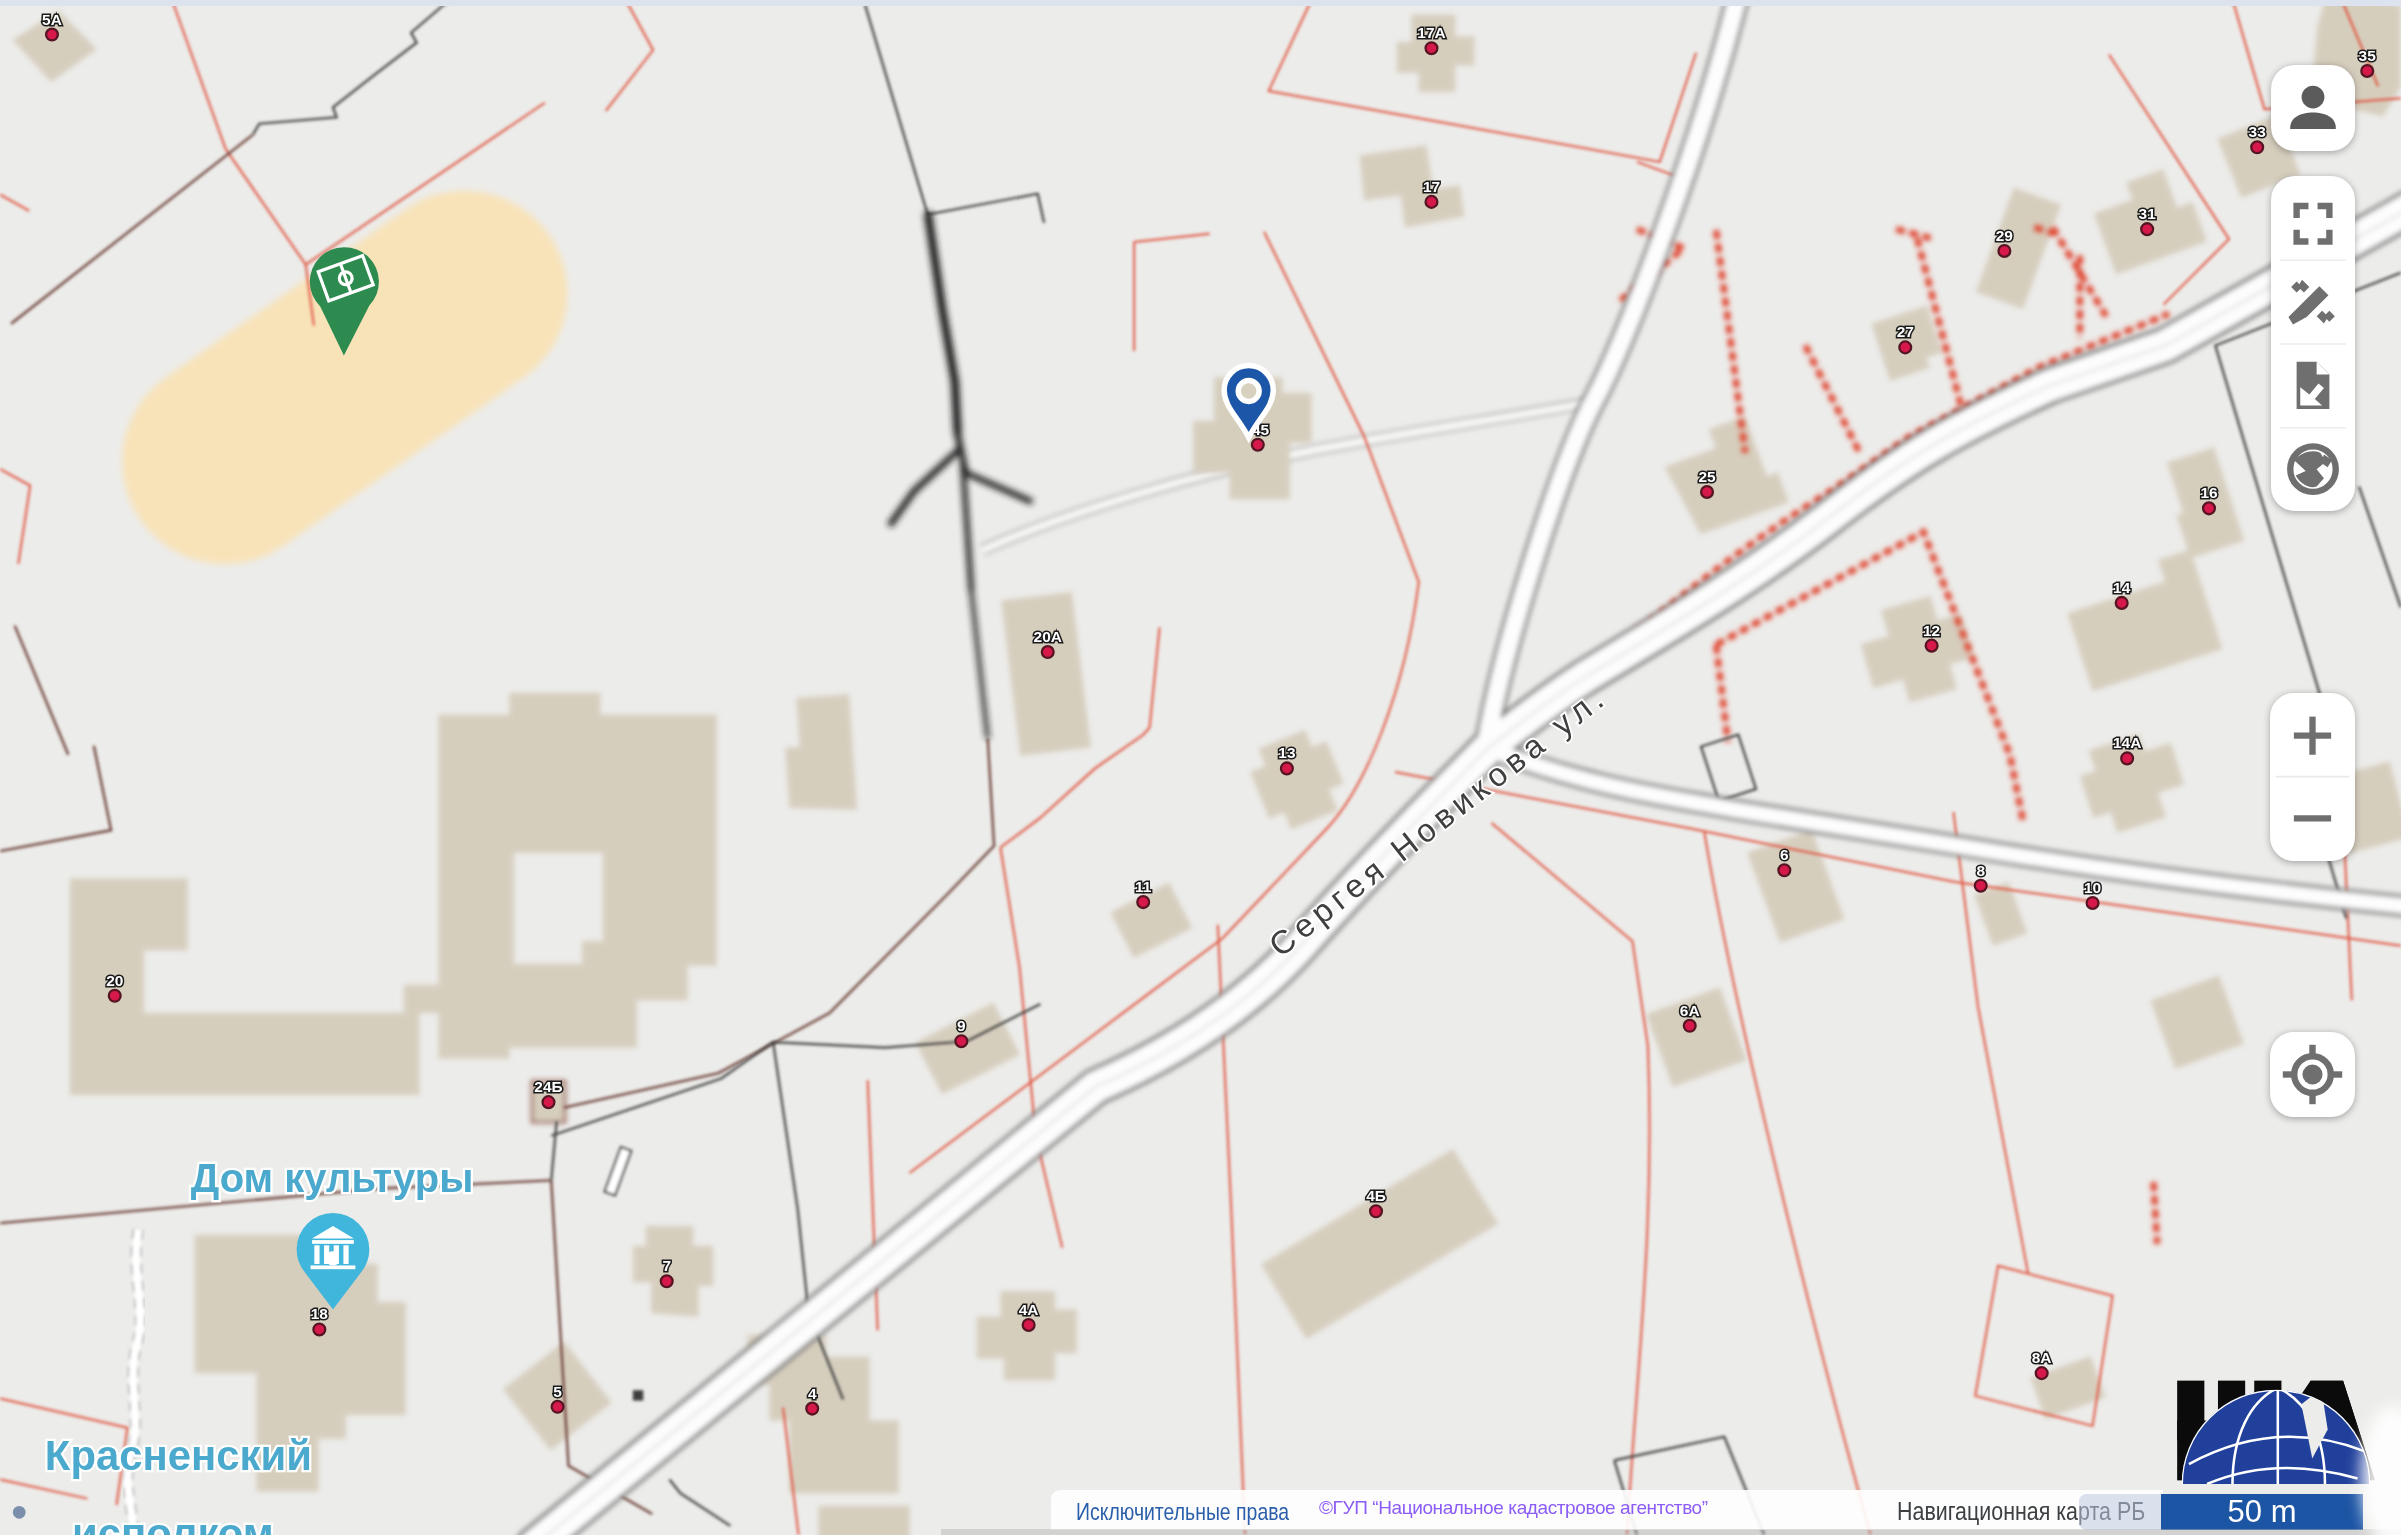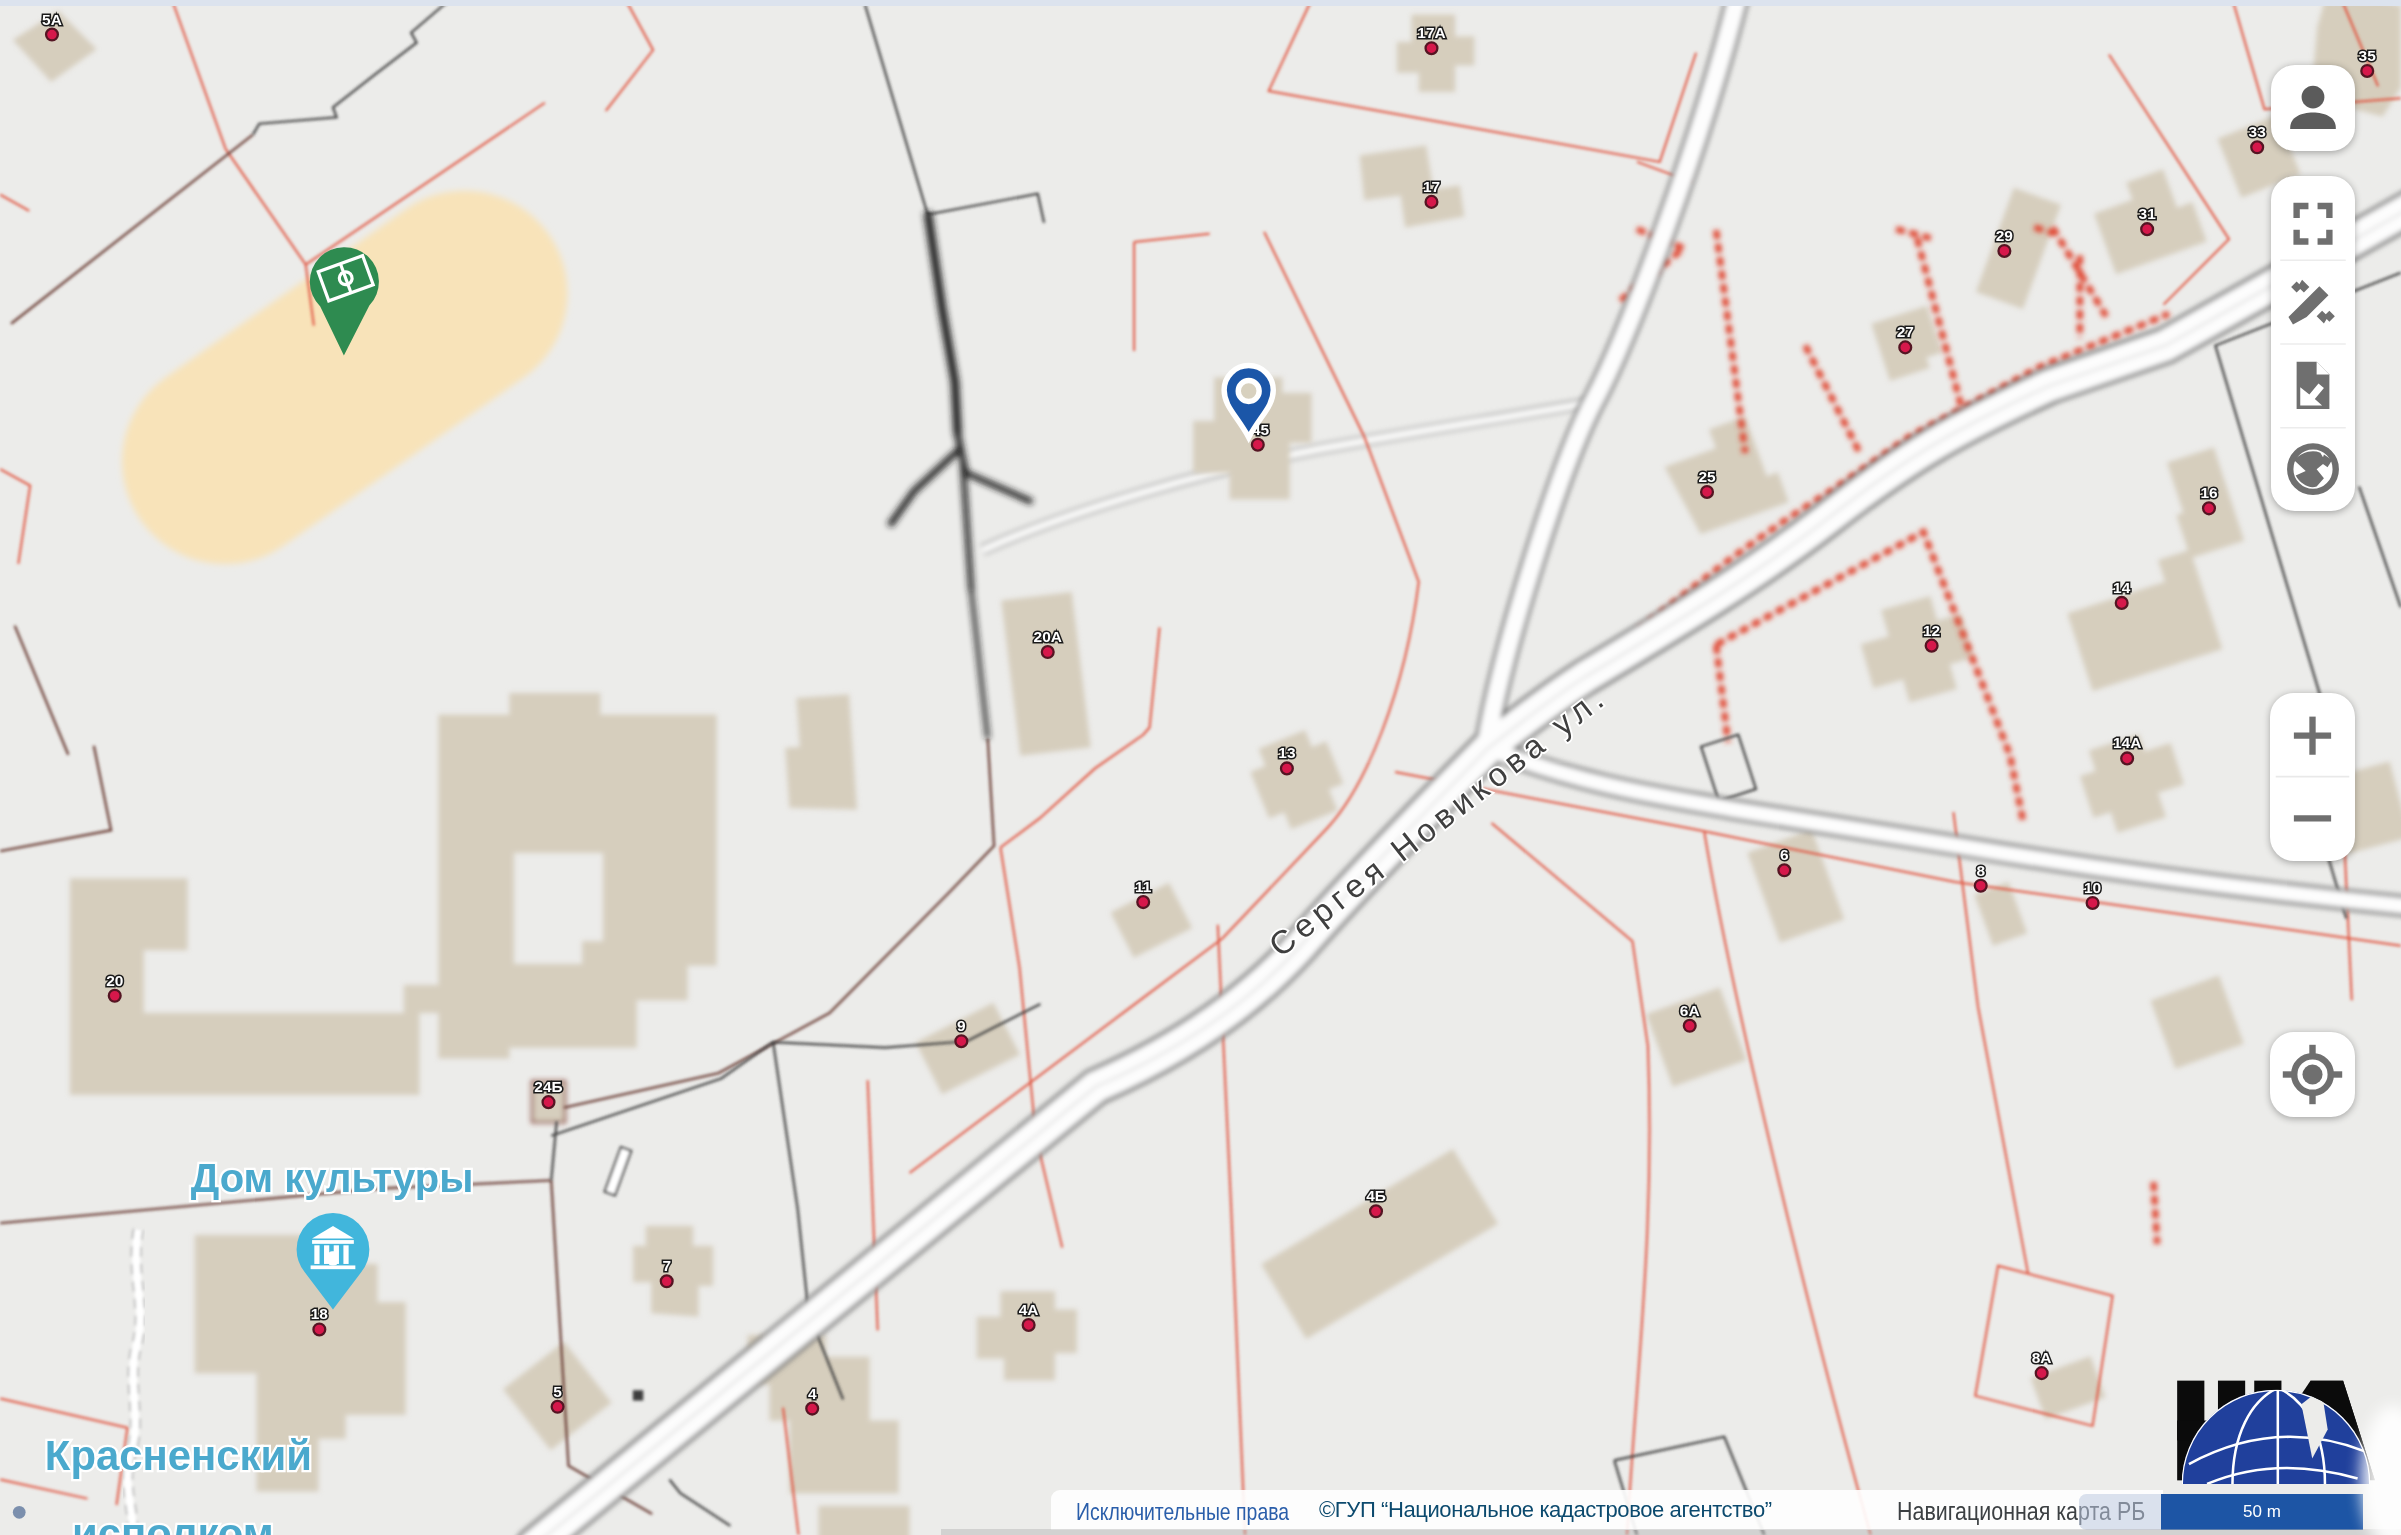--- a/index.html
+++ b/index.html
@@ -461,25 +461,25 @@
 <line x1="46.5" y1="14" x2="46.5" y2="28"></line>
 <line x1="46.5" y1="65" x2="46.5" y2="79"></line>
 <line x1="14" y1="46.5" x2="28" y2="46.5"></line>
 <line x1="65" y1="46.5" x2="79" y2="46.5"></line>
 </g>
 <circle cx="46.5" cy="46.5" r="11" fill="#6F6F6F"></circle>
 </svg></div>
 
 <div class="abs" style="left:1051px;top:1490px;width:1112px;height:40px;background:rgba(255,255,255,0.9);border-radius:9px 0 0 0"></div>
 <div class="abs" style="left:1076px;top:1498px;font-size:24.6px;color:#2A5EAA;transform:scaleX(0.79);transform-origin:0 0">Исключительные права</div>
-<div class="abs" style="left:1319px;top:1497px;font-size:22px;letter-spacing:-0.4px;color:#0c4a6e">©ГУП “Национальное кадастровое агентство”</div>
+<div class="abs" style="left:1319px;top:1497px;font-size:19px;letter-spacing:-0.4px;color:#8b5cf6">©ГУП “Национальное кадастровое агентство”</div>
 <div class="abs" style="left:1897px;top:1497px;font-size:25.5px;color:#3C4043;transform:scaleX(0.84);transform-origin:0 0">Навигационная карта РБ</div>
 
 <div class="abs" style="left:2079px;top:1494px;width:82px;height:36px;background:rgba(188,201,224,0.55);border-radius:7.3px 0 0 7.3px"></div>
-<div class="abs" style="left:2161px;top:1494px;width:202px;height:36px;background:#1D55A5;color:#fff;font-size:17px;text-align:center;line-height:36px">50 m</div>
+<div class="abs" style="left:2161px;top:1494px;width:202px;height:36px;background:#1D55A5;color:#fff;font-size:31px;text-align:center;line-height:36px">50 m</div>
 
 <div class="abs" style="left:941px;top:1529px;width:1460px;height:6.4px;background:rgba(180,180,180,0.45)"></div>
 
 <svg class="abs" style="left:2174px;top:1377px" width="204" height="107" viewBox="0 0 224 118">
 <g fill="#0b0b0b">
 <rect x="3" y="4" width="30" height="110"></rect>
 <rect x="48" y="4" width="30" height="110"></rect>
 <rect x="3" y="48" width="75" height="22"></rect>
 <rect x="88" y="4" width="30" height="110"></rect>
 <path d="M118,52 L150,4 L186,4 L150,58 L118,70 Z"></path>

